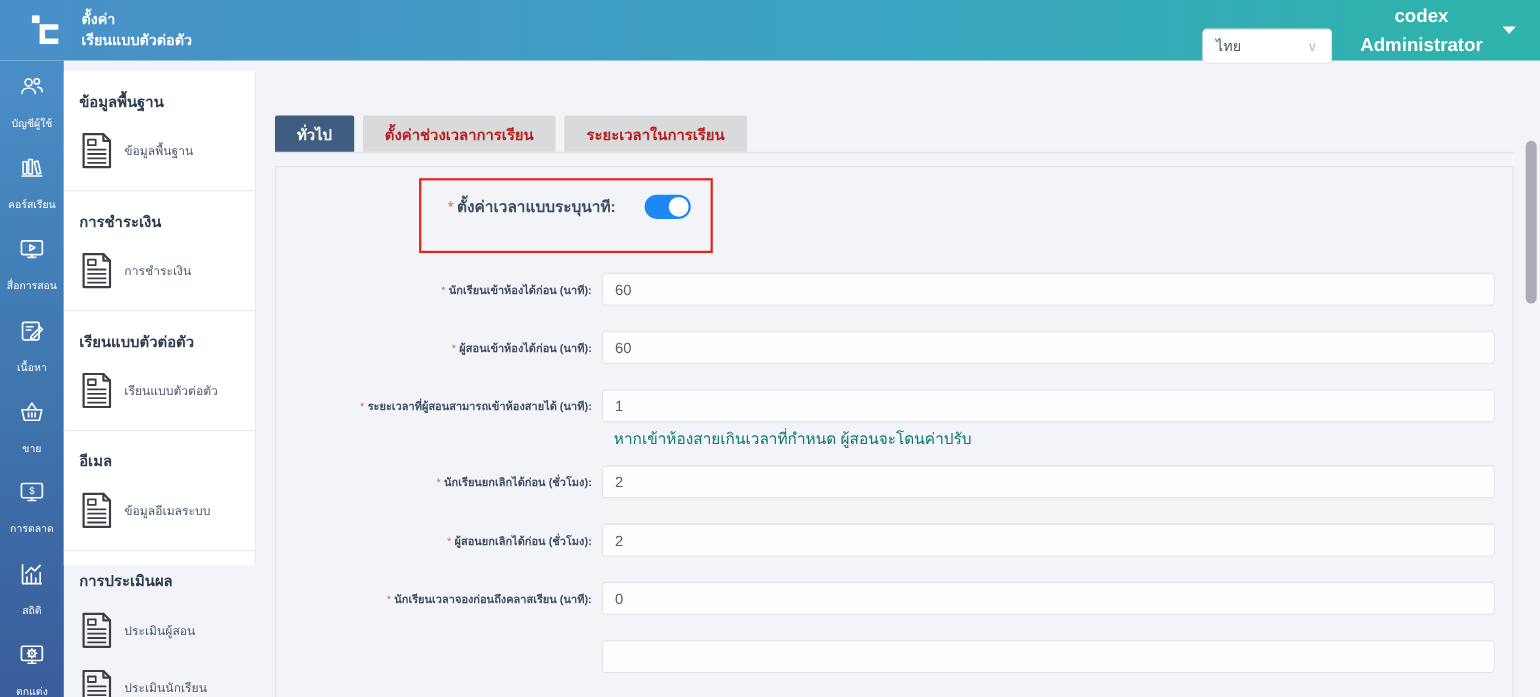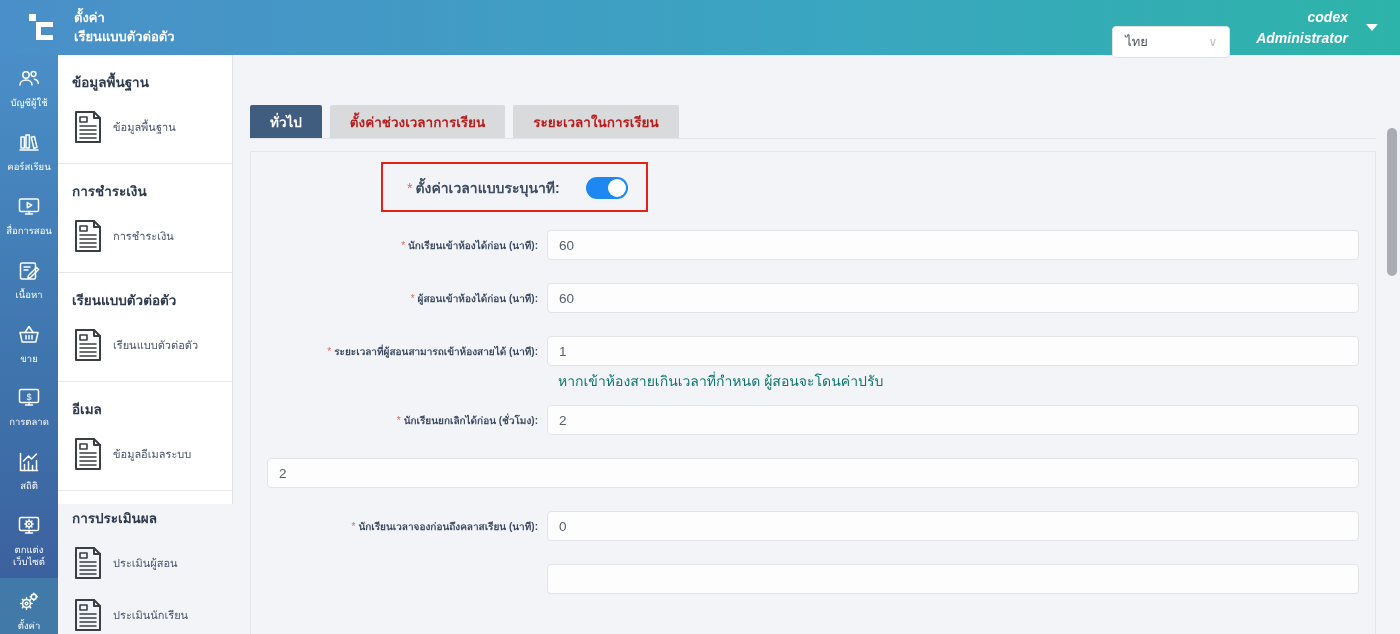--- a/index.html
+++ b/index.html
@@ -11,35 +11,35 @@
     background:linear-gradient(90deg,#4a8fc9 0%,#3aa6c0 60%,#2db4a9 100%);
     display:flex; align-items:center; padding:0 22px; color:#fff; z-index:10; }
   .logo { width:34px; height:34px; margin-left:4px; flex:0 0 auto; }
   .app-title { margin-left:14px; font-size:13px; line-height:1.45; font-weight:bold; }
   .header-right { margin-left:auto; display:flex; align-items:center; gap:26px; }
   .lang-select { width:118px; height:32px; background:#fff; border:1px solid #e2e2e2;
     border-radius:4px; display:flex; align-items:center; justify-content:space-between;
     padding:0 12px; color:#4a5560; font-size:13px; cursor:pointer;margin-top:28px; }
   .lang-caret { color:#b9c0c6; font-size:12px; }
   .user-block { display:flex; align-items:center; gap:18px; cursor:pointer; }
-  .user-lines { font-size:14px; line-height:1.5; font-weight:bold; text-align:right;font-style:italic; }
+  .user-lines { font-size:17px; line-height:1.5; font-weight:bold; text-align:center; }
   .user-caret { width:0; height:0; border-left:6px solid transparent;
     border-right:6px solid transparent; border-top:7px solid #ffffff; }
 
   
   .rail { position:absolute; left:0; top:55px; width:58px; height:579px;
     background:linear-gradient(180deg,#4a8ec8 0%,#3f74ac 55%,#3a5c9a 100%); }
   .rail-item { width:58px; padding:11px 2px 10px; display:flex; flex-direction:column;
-    align-items:center; gap:5px; color:#fff; cursor:pointer; }
+    align-items:center; gap:15px; color:#fff; cursor:pointer; }
   .rail-item .lbl { font-size:9.5px; text-align:center; line-height:1.25; }
   .rail-item.active { background:#417aa9; }
   .rail-item svg { display:block; }
 
   
-  .sidebar { position:absolute; left:58px; top:55px; width:175px; height:449px;
+  .sidebar { position:absolute; left:58px; top:65px; width:175px; height:449px;
     background:#fff; border-right:1px solid #dfe1e5; }
   .sb-section { padding:14px 0 10px; border-bottom:1px solid #e7e8ea; }
   .sb-title { font-size:13.5px; font-weight:bold; color:#2e3a4d; padding:2px 14px 8px; }
   .sb-item { display:flex; align-items:center; gap:9px; padding:8px 14px; cursor:pointer; }
   .sb-item .doc { flex:0 0 auto; color:#3a3f46; }
   .sb-item .lbl { font-size:11px; color:#4a566b; }
 
   
   .main { position:absolute; left:233px; top:55px; width:1167px; height:579px;
     background:#f3f4f8; padding:20px 24px 0 17px; }
@@ -66,21 +66,21 @@
   .req { color:#e06565; margin-right:3px; font-weight:normal; }
   .field-input { flex:1; height:30px; background:#fdfdfe; border:1px solid #e3e4e8;
     border-radius:4px; font-size:13.5px; color:#565e6c; padding:0 11px;
     font-family:"Liberation Sans","DejaVu Sans",sans-serif; outline:none; }
   .helper-row { display:flex; margin-top:-19px; margin-bottom:13px; }
   .helper-spacer { width:289px; flex:0 0 auto; }
   .helper-text { font-size:14px; color:#0f766e; padding-left:2px; }
 
   .toggle-row { margin-left:114px; margin-bottom:18px; }
   .red-box { display:inline-flex; align-items:flex-start; gap:26px;
-    border:2px solid #e32219; padding:13px 18px 11px 24px; background:transparent; }
+    border:2px solid #e32219; padding:13px 18px 29px 24px; background:transparent; }
   .red-box .t-label { font-size:14px; color:#3f4d63; font-weight:bold; }
   .toggle { width:42px; height:22px; border-radius:11px; background:#1e88f2;
     position:relative; cursor:pointer; flex:0 0 auto; }
   .toggle .knob { position:absolute; right:2px; top:2px; width:18px; height:18px;
     border-radius:50%; background:#fff; }
 
   .partial-row { display:flex; align-items:flex-start; }
   .partial-row .label-col { font-size:14px; padding-top:2px; }
 
   
@@ -307,20 +307,21 @@
       <div class="helper-spacer"></div>
       <div class="helper-text">หากเข้าห้องสายเกินเวลาที่กำหนด ผู้สอนจะโดนค่าปรับ</div>
     </div>
 
     <div class="form-row">
       <div class="label-col"><span class="req">*</span><span>นักเรียนยกเลิกได้ก่อน (ชั่วโมง):</span></div>
       <input class="field-input" type="text" value="2" style="">
     </div>
 
     <div class="form-row">
+      <div class="label-col"><span class="req">*</span><span>ผู้สอนยกเลิกได้ก่อน (ชั่วโมง):</span></div>
       <input class="field-input" type="text" value="2" style="">
     </div>
 
     <div class="form-row">
       <div class="label-col"><span class="req">*</span><span>นักเรียนเวลาจองก่อนถึงคลาสเรียน (นาที):</span></div>
       <input class="field-input" type="text" value="0" style="">
     </div>
 
     <div class="partial-row">
       <div class="label-col"></div>

